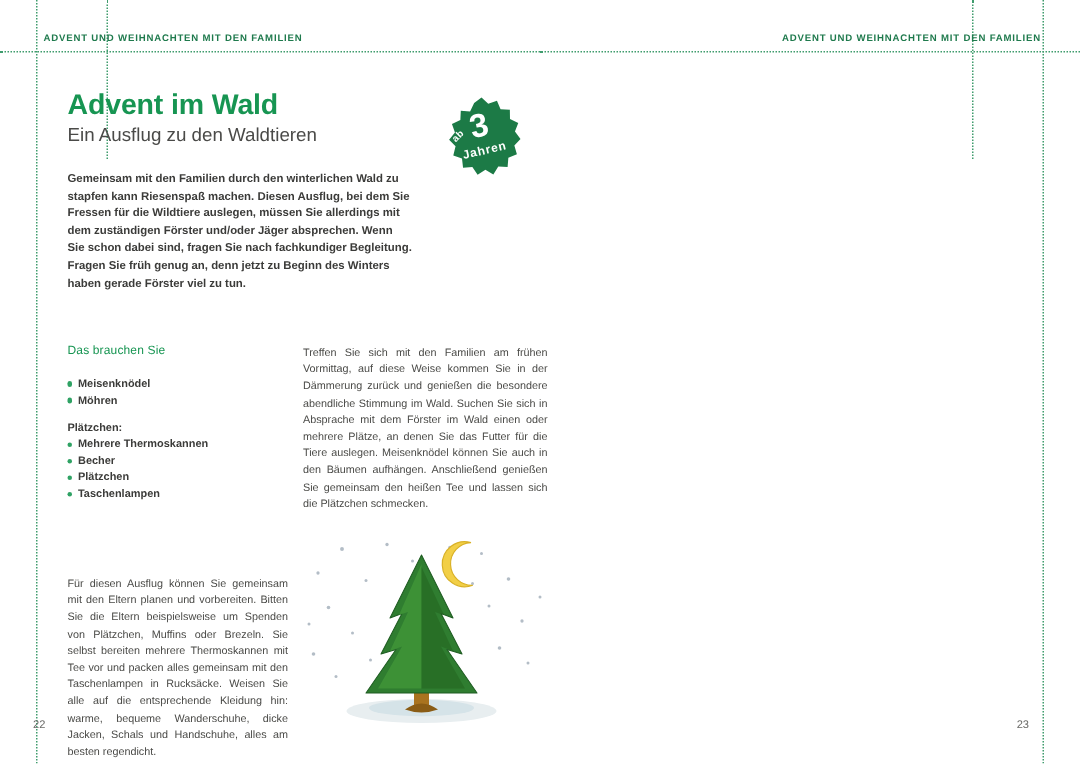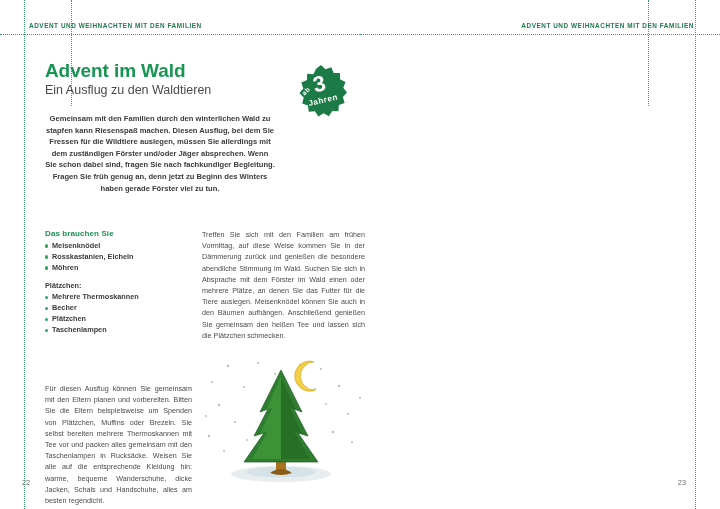--- a/index.html
+++ b/index.html
@@ -128,42 +128,42 @@
     letter-spacing: 0.6px;
   }
 
   
   .intro {
     position: absolute;
     font-size: 7.6px;
     line-height: 11.6px;
     font-weight: bold;
     color: #3b3b39;
-    text-align: center;
+    text-align: left;
   }
   .intro-left  { left: 45px; top: 113px; width: 230px; }
 
   .body-col {
     position: absolute;
     font-size: 7.2px;
     line-height: 11.2px;
     color: #4a4a47;
     text-align: justify;
   }
 
   .col-l-body { left: 45px; top: 383px; width: 147px; }
   .col-m-body { left: 202px; top: 229px; width: 163px; }
 
   
   .list-head {
     font-size: 8px;
-    font-weight: bold;
+    font-weight: normal;
     color: #179552;
     letter-spacing: 0.1px;
-    margin-bottom: 3px;
+    margin-bottom: 13px;
   }
   .list-sub {
     font-size: 7.3px;
     font-weight: bold;
     color: #3b3b39;
     margin-top: 8px;
     margin-bottom: 2px;
   }
   ul.bullets {
     list-style: none;
@@ -246,21 +246,20 @@
         <div class="badge-jahren">Jahren</div>
       </div>
     </div>
 
     <div class="intro intro-left">Gemeinsam mit den Familien durch den winterlichen Wald zu stapfen kann Riesenspaß machen. Diesen Ausflug, bei dem Sie Fressen für die Wildtiere auslegen, müssen Sie allerdings mit dem zuständigen Förster und/oder Jäger absprechen. Wenn Sie schon dabei sind, fragen Sie nach fachkundiger Begleitung. Fragen Sie früh genug an, denn jetzt zu Beginn des Winters haben gerade Förster viel zu tun.</div>
 
     <div class="block-needs">
       <div class="list-head">Das brauchen Sie</div>
       <ul class="bullets">
         <li>Meisenknödel</li>
-        <li>Rosskastanien, Eicheln</li>
         <li>Möhren</li>
       </ul>
       <div class="list-sub">Plätzchen:</div>
       <ul class="bullets">
         <li>Mehrere Thermoskannen</li>
         <li>Becher</li>
         <li>Plätzchen</li>
         <li>Taschenlampen</li>
       </ul>
     </div>

